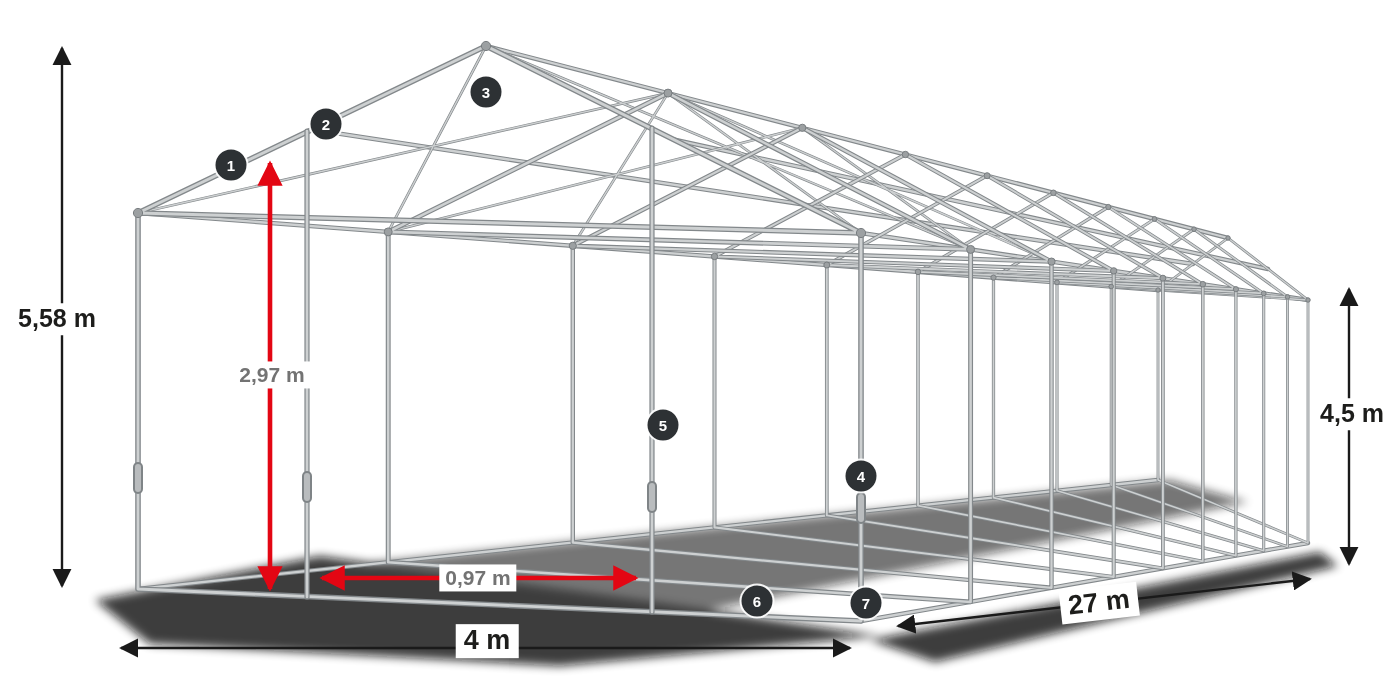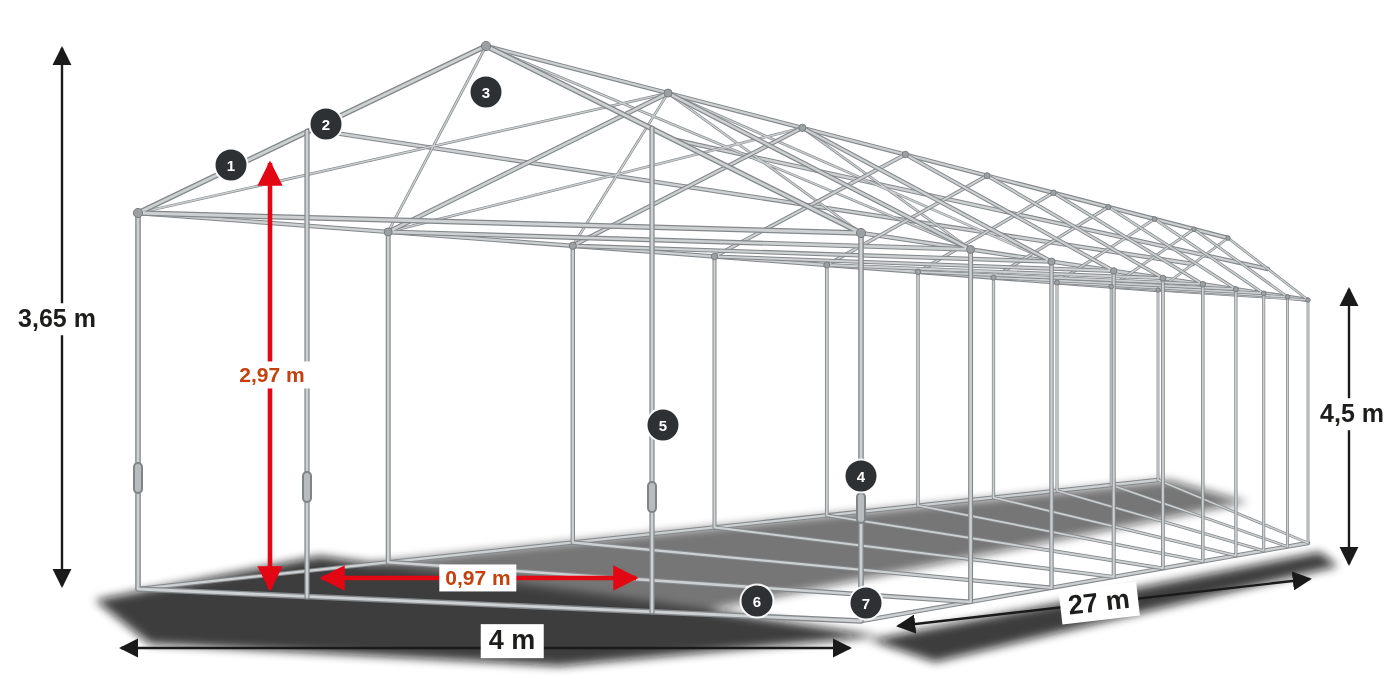--- a/index.html
+++ b/index.html
@@ -6,21 +6,21 @@
   #stage{
     position:relative;width:1400px;height:700px;overflow:hidden;
     font-family:"Liberation Sans",sans-serif;background:#ffffff;
   }
   #scene{position:absolute;left:0;top:0;}
   .dim-label{
     position:absolute;transform:translate(-50%,-50%);
     background:#ffffff;padding:2px 8px;white-space:nowrap;
     font-weight:700;font-size:25px;color:#1d1d1b;line-height:1.1;
   }
-  .dim-label.red{color:#c2410c;font-size:21px;padding:2px 6px;}
+  .dim-label.red{color:#737373;font-size:21px;padding:2px 6px;}
   .dim-label.rot{transform:translate(-50%,-50%) rotate(-6.5deg);}
   .badge{
     position:absolute;width:31px;height:31px;border-radius:50%;
     background:#2d3134;color:#ffffff;font-weight:700;font-size:15px;
     display:flex;align-items:center;justify-content:center;
     transform:translate(-50%,-50%);box-shadow:0 0 0 2px rgba(255,255,255,.9);
     cursor:pointer;user-select:none;
   }
 </style>
 </head>
@@ -119,29 +119,29 @@
     <g fill="none">
       <path d="M62 48 L62 586" stroke="#1a1a1a" stroke-width="2.4" marker-start="url(#mB)" marker-end="url(#mB)"></path>
       <path d="M1349 289 L1349 564" stroke="#1a1a1a" stroke-width="2.4" marker-start="url(#mB)" marker-end="url(#mB)"></path>
       <path d="M121 648 L850 648" stroke="#1a1a1a" stroke-width="2.4" marker-start="url(#mB)" marker-end="url(#mB)"></path>
       <path d="M898 626 L1310 579" stroke="#1a1a1a" stroke-width="2.4" marker-start="url(#mB)" marker-end="url(#mB)"></path>
       <path d="M270 163 L270 589" stroke="#e30613" stroke-width="4.6" marker-start="url(#mR)" marker-end="url(#mR)"></path>
       <path d="M322 578 L636 578" stroke="#e30613" stroke-width="4.6" marker-start="url(#mR)" marker-end="url(#mR)"></path>
     </g>
   </svg>
 
-  <div class="dim-label" style="left:57px;top:319px">3,65 m</div>
+  <div class="dim-label" style="left:57px;top:319px">5,58 m</div>
 
   <div class="dim-label red" style="left:272px;top:375px">2,97 m</div>
 
   <div class="dim-label red" style="left:478px;top:578px">0,97 m</div>
 
   <div class="dim-label" style="left:1352px;top:414px">4,5 m</div>
 
-  <div class="dim-label" style="left:512px;top:641px;font-size:27px">4 m</div>
+  <div class="dim-label" style="left:487px;top:641px;font-size:27px">4 m</div>
 
   <div class="dim-label rot" style="left:1099px;top:603px;font-size:27px">27 m</div>
 
   <div class="badge" style="left:231px;top:165px">1</div>
   <div class="badge" style="left:326px;top:124px">2</div>
   <div class="badge" style="left:486px;top:92px">3</div>
   <div class="badge" style="left:861px;top:476px">4</div>
   <div class="badge" style="left:663px;top:425px">5</div>
   <div class="badge" style="left:757px;top:601px">6</div>
   <div class="badge" style="left:866px;top:603px">7</div>

